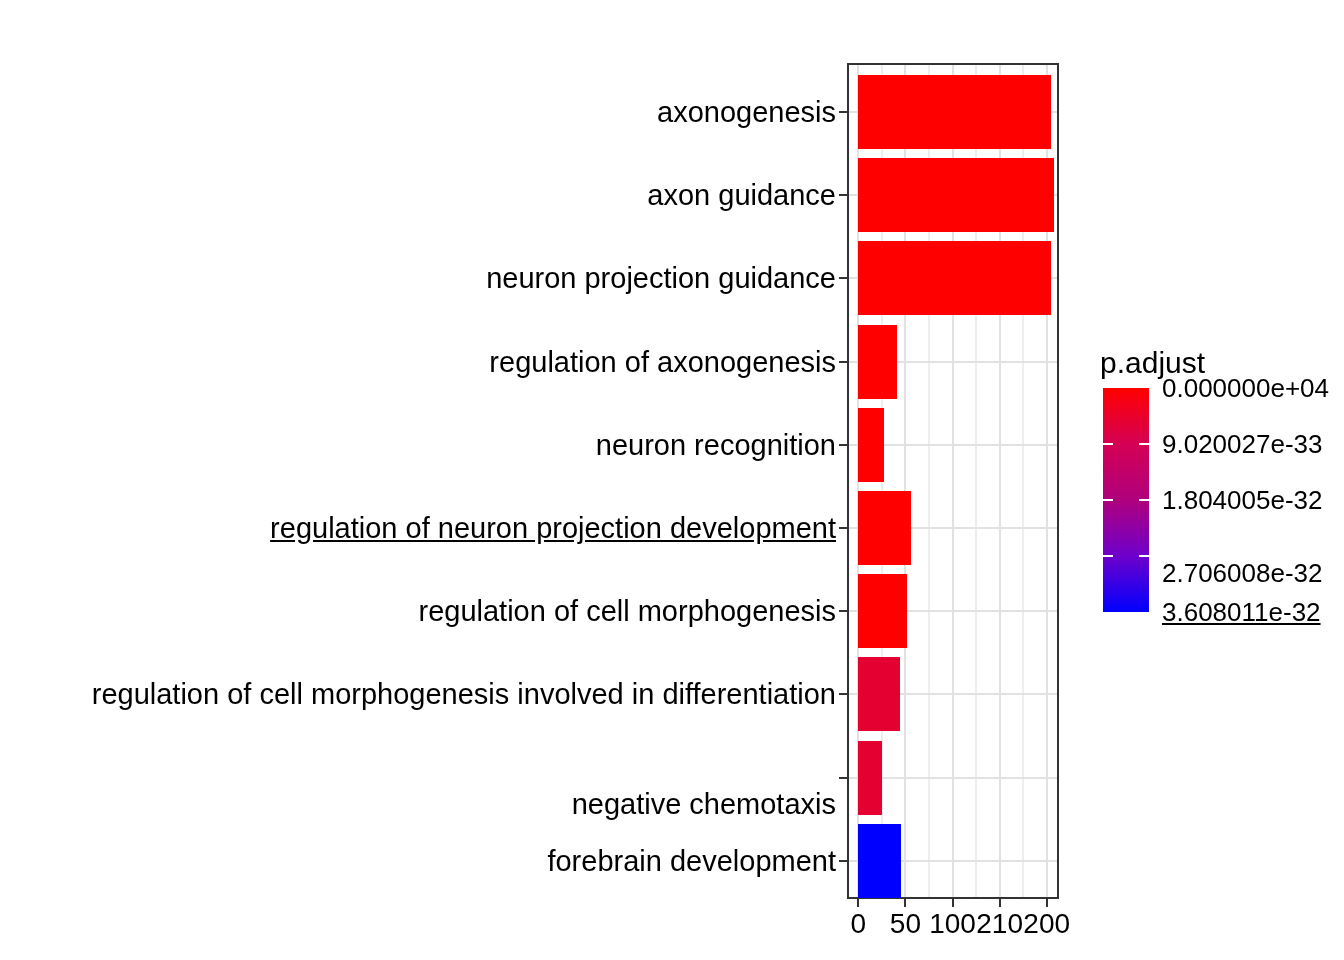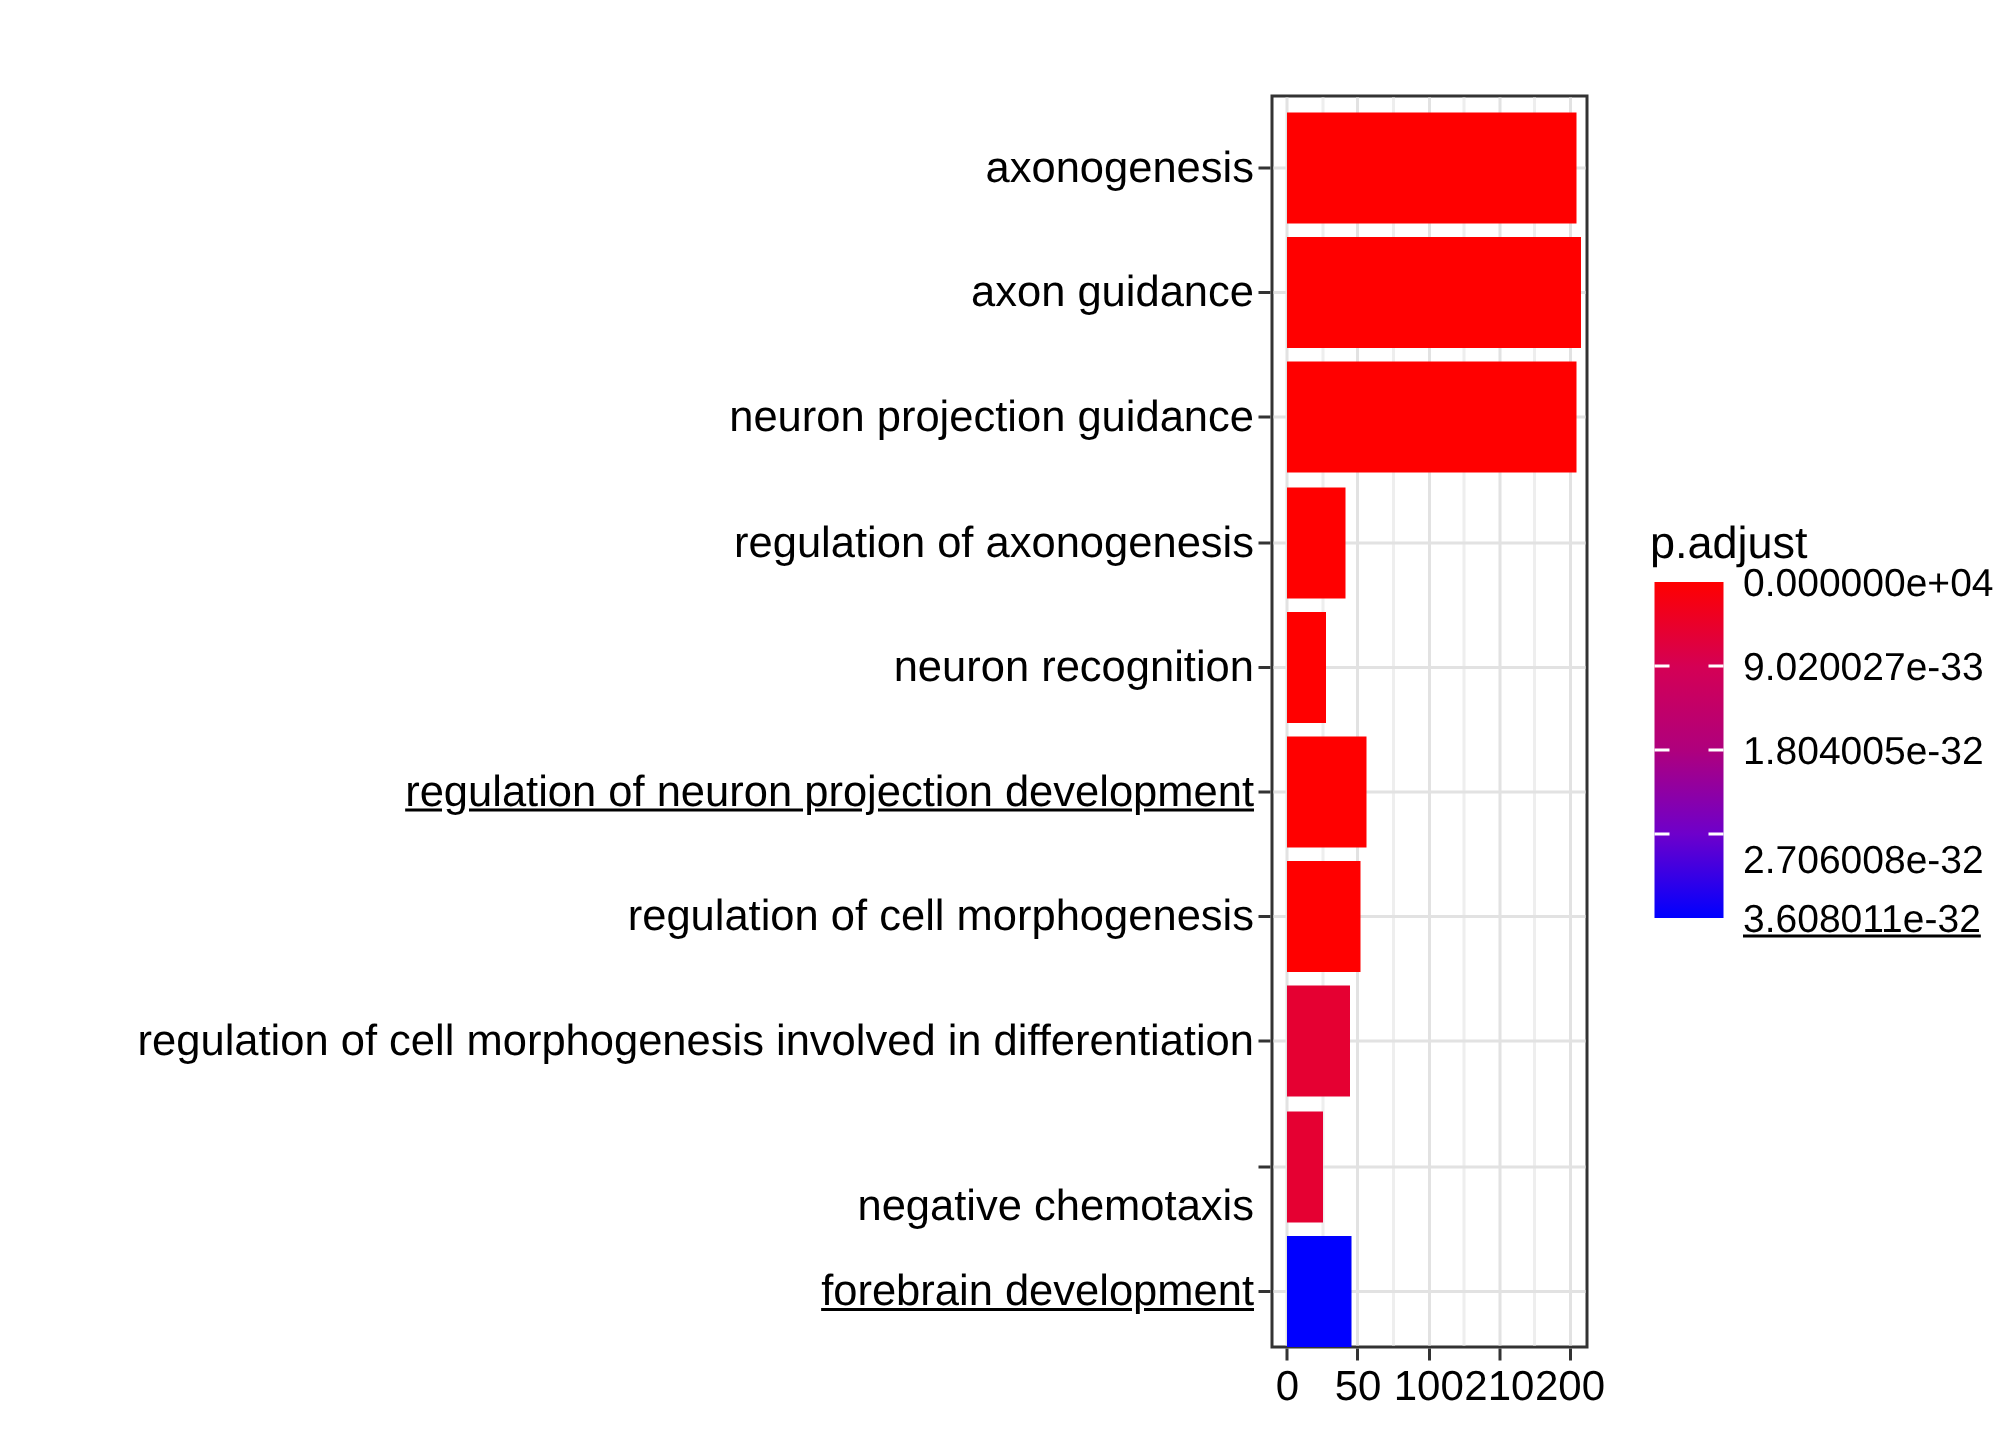--- a/index.html
+++ b/index.html
@@ -111,21 +111,21 @@
       <div class="y-axis-label" style="top: 428.8px;">neuron recognition</div>
       <div class="y-tick" style="left: 839px; top: 527px; width: 8px; height: 2px;"></div>
       <div class="y-axis-label" style="top: 512px; text-decoration: underline;">regulation of neuron projection development</div>
       <div class="y-tick" style="left: 839px; top: 610.2px; width: 8px; height: 2px;"></div>
       <div class="y-axis-label" style="top: 595.2px;">regulation of cell morphogenesis</div>
       <div class="y-tick" style="left: 839px; top: 693.4px; width: 8px; height: 2px;"></div>
       <div class="y-axis-label" style="top: 678.4px;">regulation of cell morphogenesis involved in differentiation</div>
       <div class="y-tick" style="left: 839px; top: 776.6px; width: 8px; height: 2px;"></div>
       <div class="y-axis-label" style="top: 788px;">negative chemotaxis</div>
       <div class="y-tick" style="left: 839px; top: 859.8px; width: 8px; height: 2px;"></div>
-      <div class="y-axis-label" style="top: 844.8px; text-decoration: underline;">forebrain development</div>
+      <div class="y-axis-label" style="top: 844.8px;">forebrain development</div>
       <div class="x-tick" style="left: 857.3px; top: 899px; width: 2px; height: 8px;"></div>
       <div class="x-axis-label" style="left: 798.3px; top: 908px;">0</div>
       <div class="x-tick" style="left: 904.4px; top: 899px; width: 2px; height: 8px;"></div>
       <div class="x-axis-label" style="left: 845.4px; top: 908px;">50</div>
       <div class="x-tick" style="left: 951.5px; top: 899px; width: 2px; height: 8px;"></div>
       <div class="x-axis-label" style="left: 892.5px; top: 908px;">100</div>
       <div class="x-tick" style="left: 998.6px; top: 899px; width: 2px; height: 8px;"></div>
       <div class="x-axis-label" style="left: 939.6px; top: 908px;">210</div>
       <div class="x-tick" style="left: 1045.7px; top: 899px; width: 2px; height: 8px;"></div>
       <div class="x-axis-label" style="left: 986.7px; top: 908px;">200</div>

